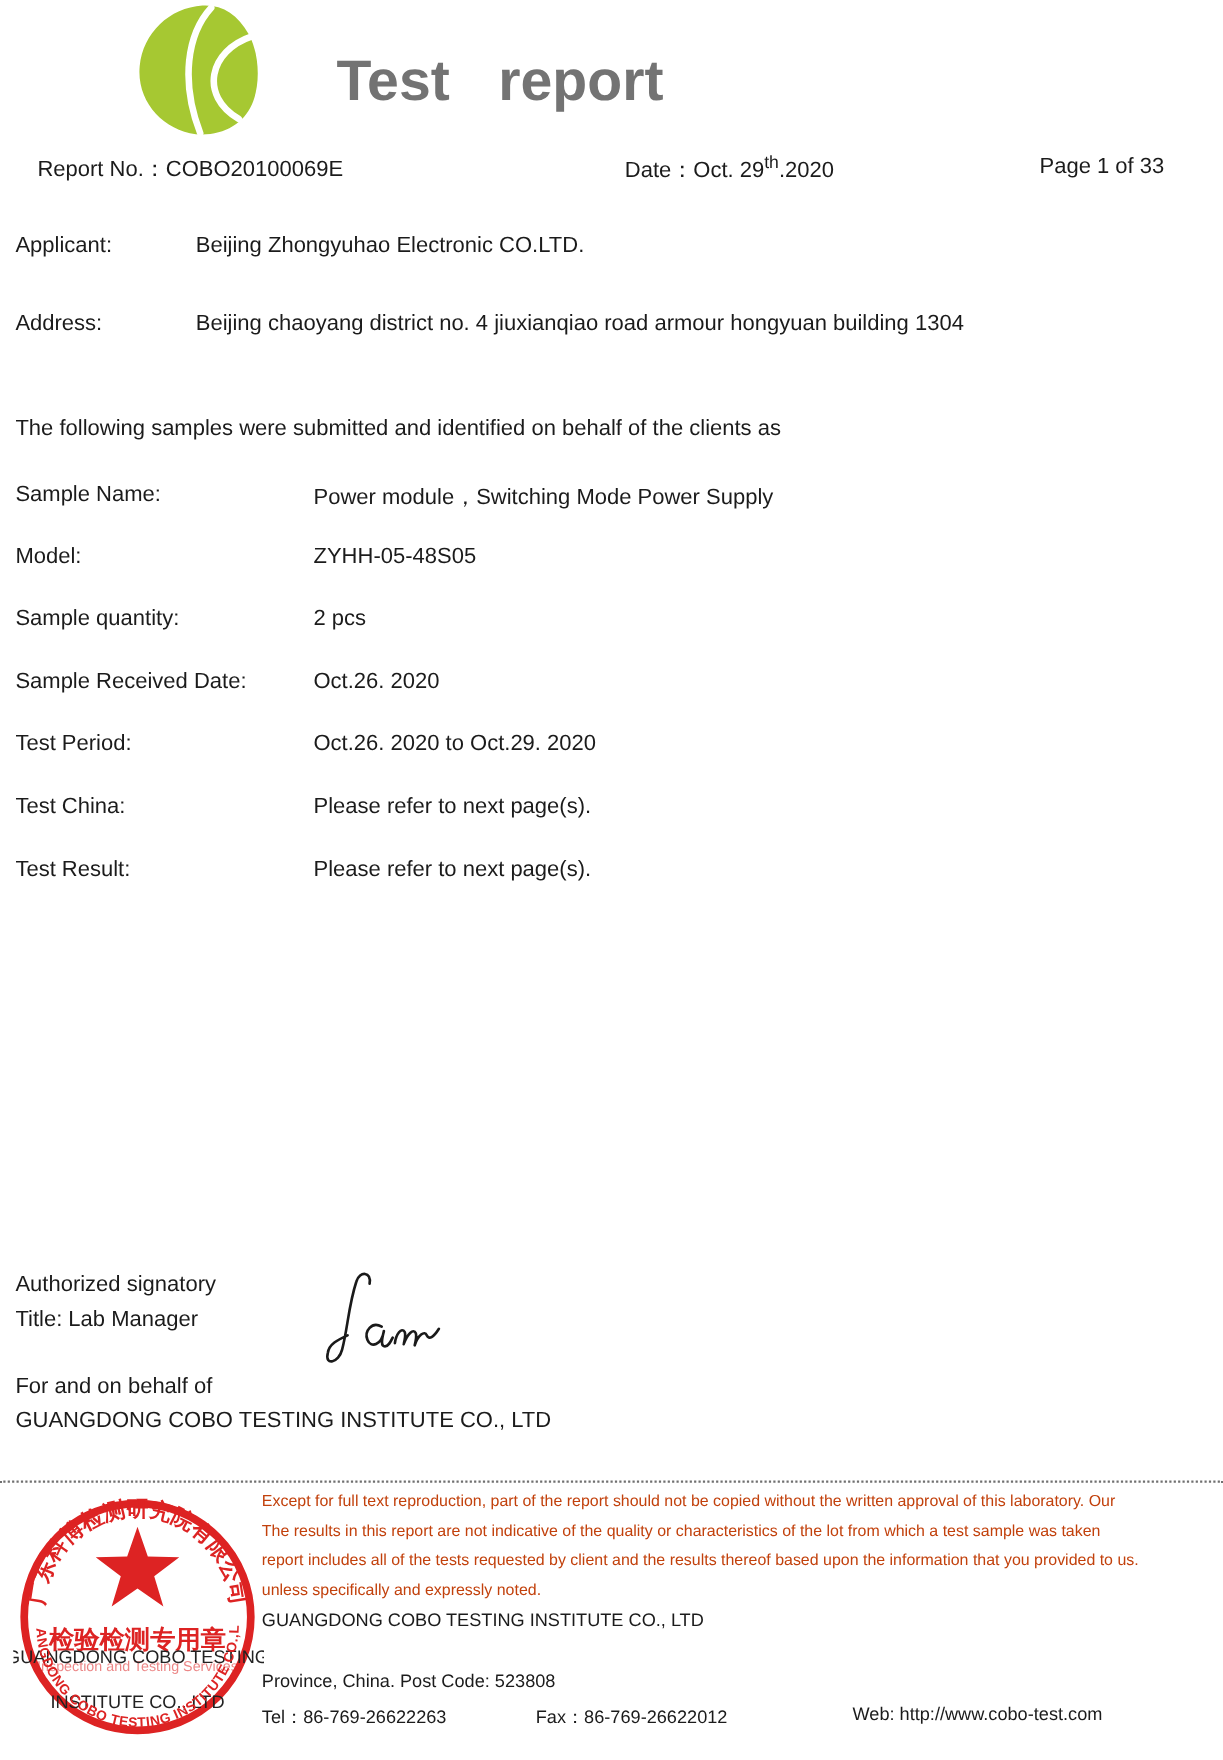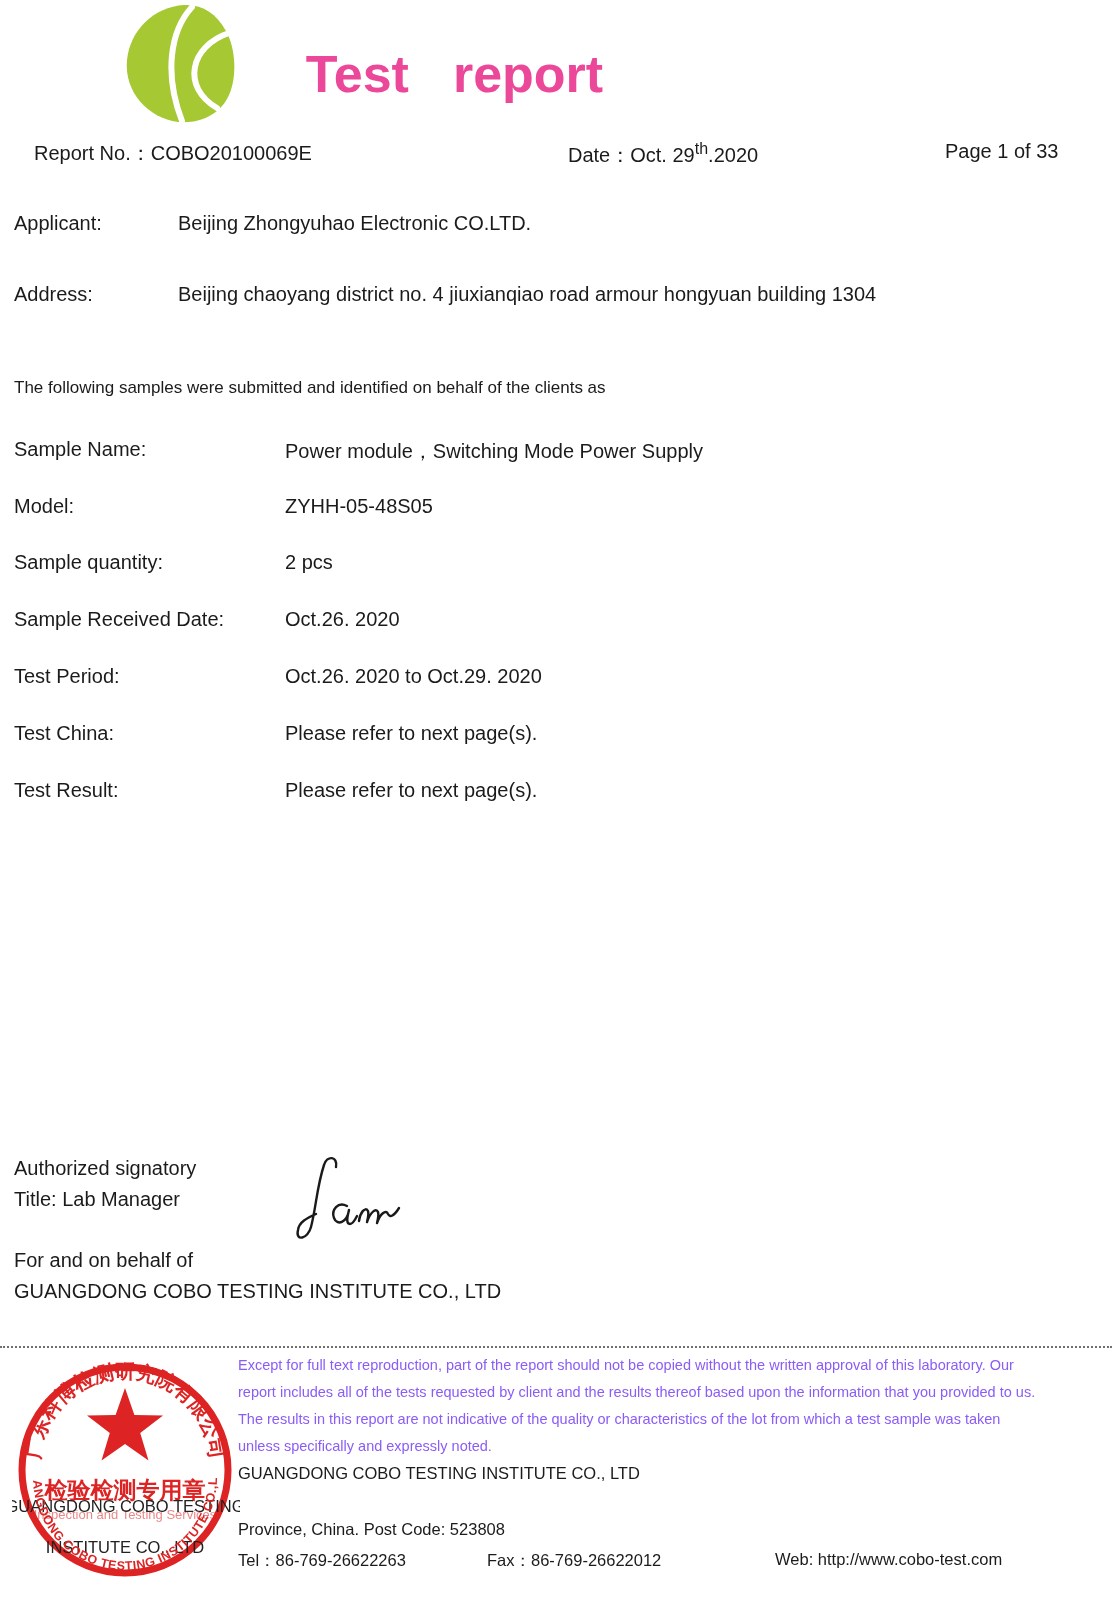--- a/index.html
+++ b/index.html
@@ -9,35 +9,35 @@
     height:1600px;
     background:#ffffff;
     font-family:"Liberation Sans", sans-serif;
     color:#1b1b1b;
     overflow:hidden;
   }
   .abs{position:absolute;white-space:nowrap;}
   .title-row{
     position:absolute;left:0;top:44px;width:909px;
     display:flex;justify-content:center;gap:44px;
-    font-size:52px;font-weight:bold;color:#ec4899;
+    font-size:52px;font-weight:bold;color:#737373;
   }
   .hdr{font-size:20px;margin-left:20px;}
   .hdr sup{font-size:16px;}
   .lbl{font-size:20px;}
   .val{font-size:20px;}
-  .intro{font-size:17px;text-align:right;}
+  .intro{font-size:20px;text-align:right;}
   .sig-text{font-size:20px;}
   .dotted-rule{
     position:absolute;left:0;top:1346px;width:1112px;height:0;
     border-top:2px dotted #707070;
   }
   .disclaimer{
     position:absolute;left:238px;top:1352px;width:872px;
-    font-size:14.5px;line-height:27px;color:#8b5cf6;
+    font-size:14.5px;line-height:27px;color:#c2410c;
   }
   .disclaimer div{white-space:nowrap;}
   .foot{font-size:16.5px;color:#1b1b1b;}
   svg text{font-family:"Liberation Sans", sans-serif;}
 </style>
 </head>
 <body>
 
 <div id="page">
 
@@ -119,22 +119,22 @@
     <text x="113" y="169" text-anchor="middle" font-size="13" fill="rgba(221,35,35,0.55)">Inspection and Testing Services</text>
     <text x="113" y="162" text-anchor="middle" font-size="16.5" fill="#222222">GUANGDONG COBO TESTING</text>
     <text x="113" y="203" text-anchor="middle" font-size="16.5" fill="#222222">INSTITUTE CO., LTD</text>
     <text font-size="12.5" font-weight="bold" fill="#dd2323" letter-spacing="0.5" text-anchor="middle">
       <textPath href="#stampBottomArc" startOffset="50%">GUANGDONG COBO TESTING INSTITUTE CO.,LTD</textPath>
     </text>
   </svg>
 
   <div class="disclaimer">
     <div>Except for full text reproduction, part of the report should not be copied without the written approval of this laboratory. Our</div>
+    <div>The results in this report are not indicative of the quality or characteristics of the lot from which a test sample was taken</div>
     <div>report includes all of the tests requested by client and the results thereof based upon the information that you provided to us.</div>
-    <div>The results in this report are not indicative of the quality or characteristics of the lot from which a test sample was taken</div>
     <div>unless specifically and expressly noted.</div>
   </div>
 
   <div class="abs foot" style="left:238px;top:1464px">GUANGDONG COBO TESTING INSTITUTE CO., LTD</div>
   <div class="abs foot" style="left:238px;top:1520px">Province, China. Post Code: 523808</div>
 
   <div class="abs foot" style="left:238px;top:1550px">
     <span>Tel：</span><span>86-769-26622263</span>
   </div>
   <div class="abs foot" style="left:487px;top:1550px">

